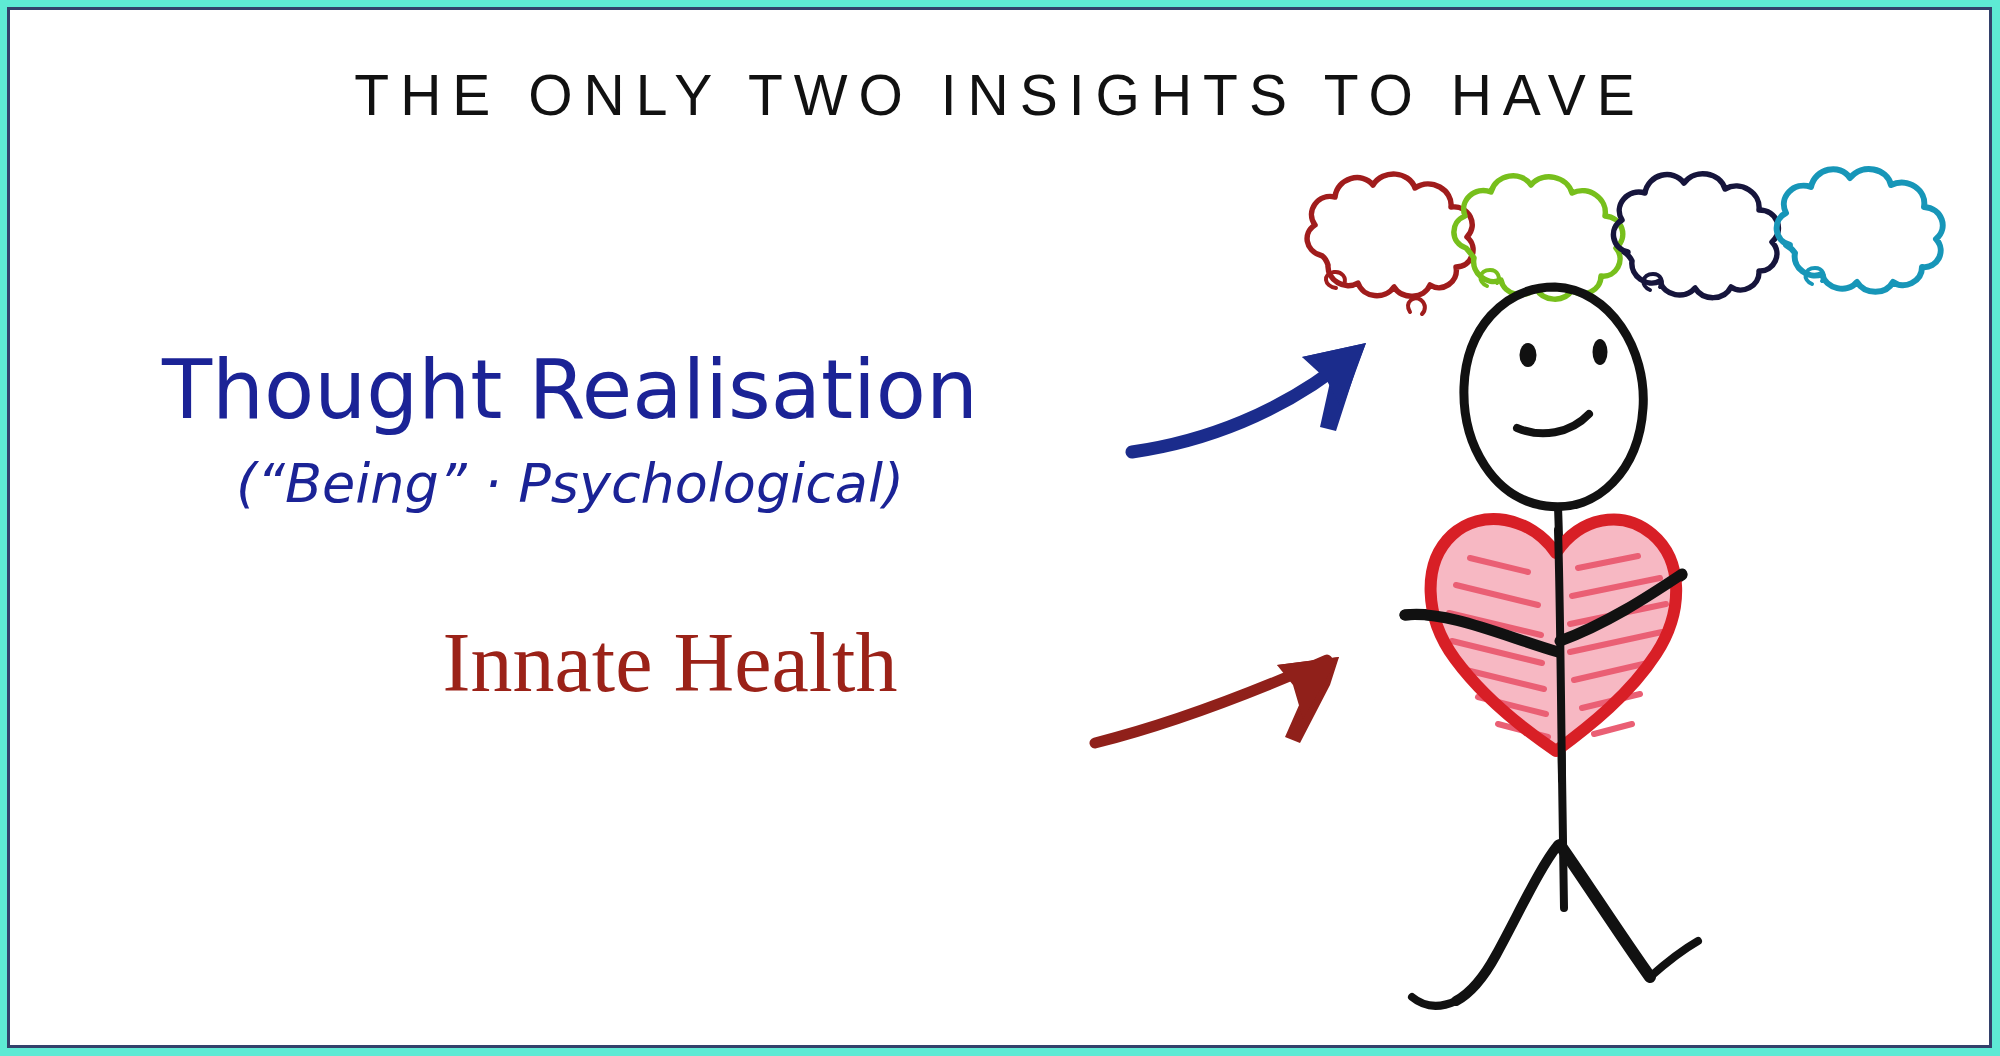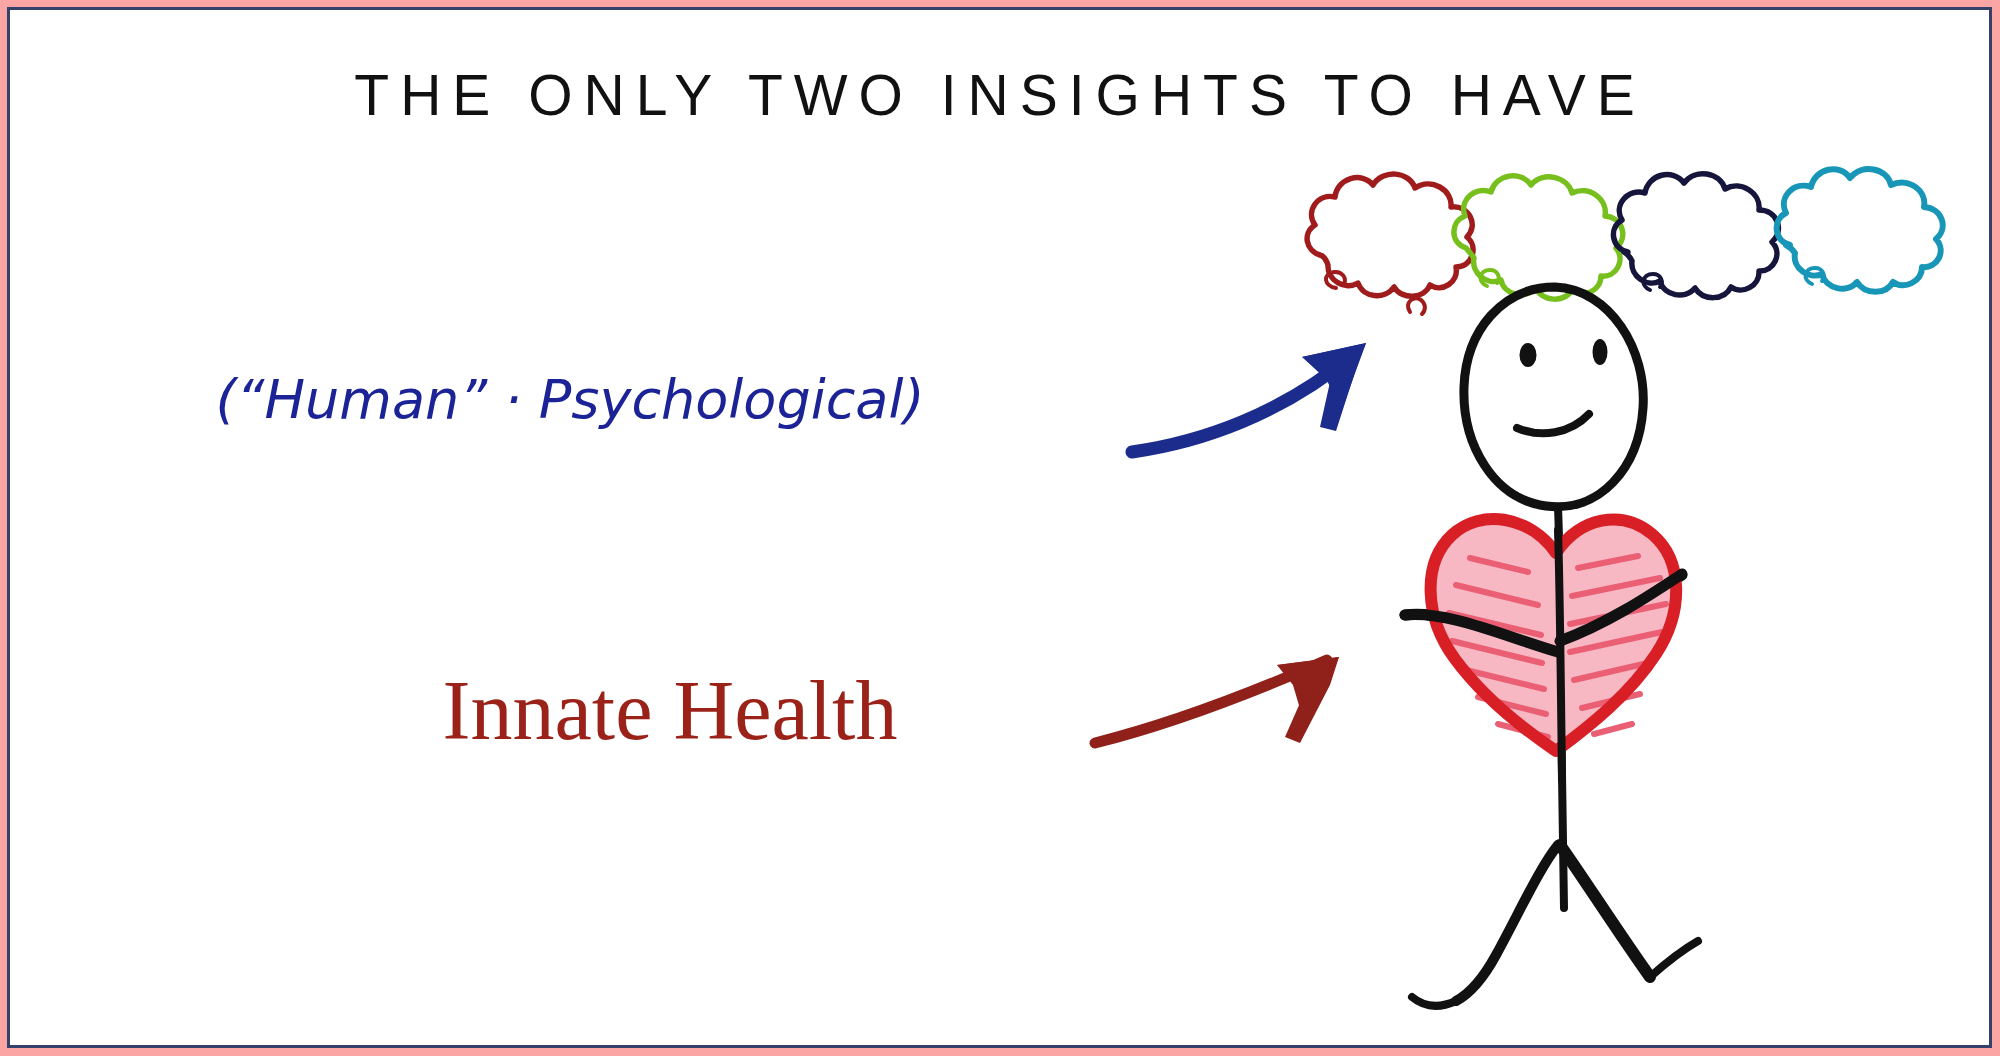--- a/index.html
+++ b/index.html
@@ -53,21 +53,21 @@
   #insight-one {
     position: absolute;
     left: 60px;
     top: 348px;
     width: 1020px;
     text-align: center;
   }
   #insight-two {
     position: absolute;
     left: 240px;
-    top: 668px;
+    top: 620px;
     width: 860px;
     text-align: center;
   }
 
   .headline-blue {
     font-family: "DejaVu Sans", "Liberation Sans", sans-serif;
     font-size: 82px;
     font-weight: 400;
     color: #1b2396;
     line-height: 1.02;
@@ -108,21 +108,21 @@
     left: 0;
     top: 0;
     width: 2000px;
     height: 1056px;
   }
   #artwork svg { display: block; }
 </style>
 </head>
 <body>
 
-<div id="slide" style="background: #fca5a5;">
+<div id="slide" style="background: #5eead4;">
 
   <div id="slide-frame" style="border-color: rgb(51, 65, 107);"></div>
 
   <div id="title" style="color: rgb(17, 17, 17);">THE ONLY TWO INSIGHTS TO HAVE</div>
 
   <div id="artwork">
     <svg width="2000" height="1056" viewBox="0 0 2000 1056" xmlns="http://www.w3.org/2000/svg">
 
       <g fill="none" stroke-linecap="round" stroke-linejoin="round">
 
@@ -264,20 +264,21 @@
       <g>
         <path fill="none" stroke="#90201a" stroke-width="11" stroke-linecap="round" d="M1095 743 c88,-22 175,-58 232,-83"></path>
         <path fill="#90201a" stroke="none" d="M1339 657 l-62 8 l30 22 l-22 50 l15 6 l30,-58 z"></path>
         <path fill="#90201a" stroke="none" d="M1277 665 l62 -8 l-36 62 l-10 -34 z"></path>
       </g>
 
     </svg>
   </div>
 
   <div id="insight-one">
-    <div class="sub-blue" style="color: rgb(27, 35, 150);">(“Human” · Psychological)</div>
+    <div class="headline-blue" style="color: rgb(27, 35, 150);">Thought Realisation</div>
+    <div class="sub-blue" style="color: rgb(27, 35, 150);">(“Being” · Psychological)</div>
   </div>
 
   <div id="insight-two">
     <div class="headline-red" style="color: rgb(155, 34, 24);">Innate Health</div>
   </div>
 
 </div>
 
 </body></html>

